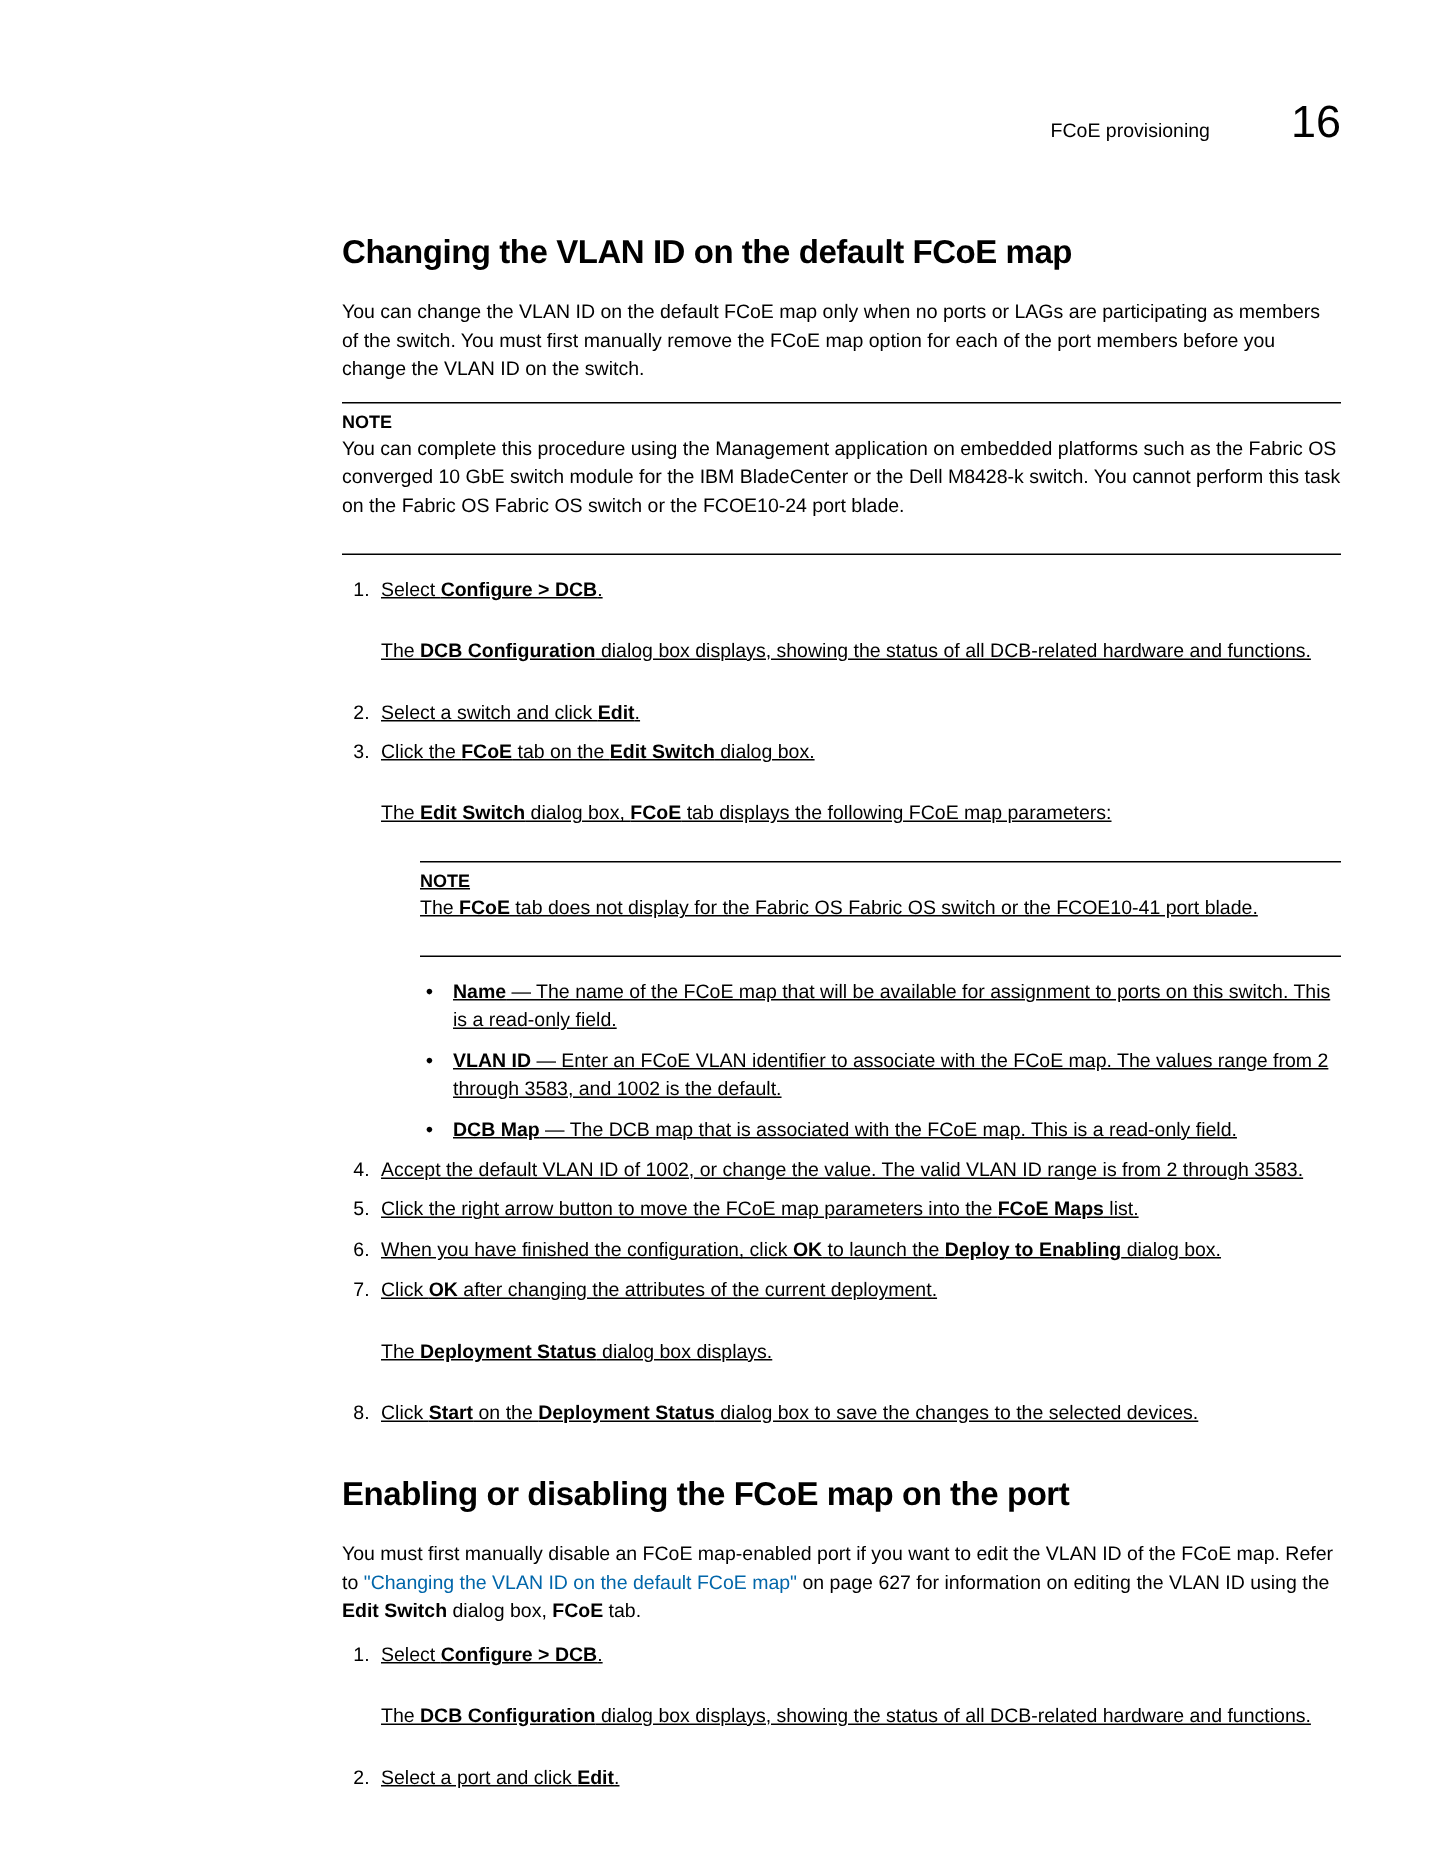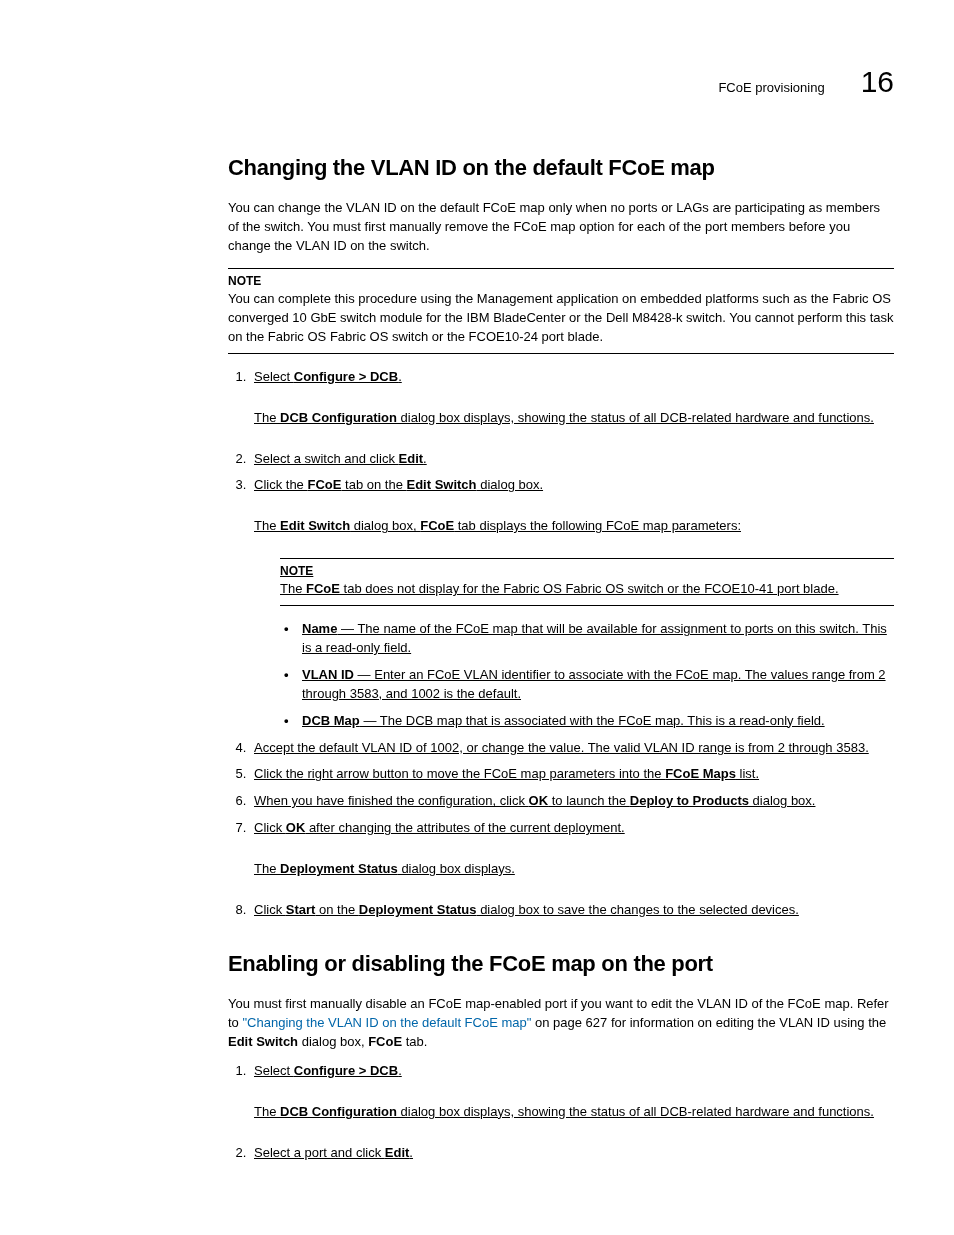--- a/index.html
+++ b/index.html
@@ -13,21 +13,21 @@
     line-height: 1.45;
   }
   .page {
     padding: 60px 60px 60px 228px;
     box-sizing: border-box;
   }
   .header {
     display: flex;
     justify-content: flex-end;
     align-items: baseline;
-    gap: 36px;
+    gap: 54px;
     margin-bottom: 48px;
   }
   .header-chapter {
     font-size: 30px;
     font-family: Arial, sans-serif;
     font-weight: 400;
     text-align: right;
   }
   h2.section {
     font-family: Arial, sans-serif;
@@ -35,21 +35,21 @@
     font-weight: 700;
     margin: 28px 0 14px 0;
     letter-spacing: -0.3px;
   }
   p {
     margin: 16px 0 10px 0;
   }
   .note-block {
     border-top: 1px solid #000;
     border-bottom: 1px solid #000;
-    padding: 4px 0 6px 0;
+    padding: 4px 0 22px 0;
     margin: 12px 0 14px 0;
   }
   .note-title {
     font-weight: bold;
     font-size: 12px;
   }
   ol {
     margin: 4px 0 10px 0;
     padding-left: 22px;
   }
@@ -128,21 +128,21 @@
         <li><span class="bold">Name</span><span> — The name of the FCoE map that will be available for assignment to ports on this switch. This is a read-only field.</span></li>
         <li><span class="bold">VLAN ID</span><span> — Enter an FCoE VLAN identifier to associate with the FCoE map. The values range from 2 through 3583, and 1002 is the default.</span></li>
         <li><span class="bold">DCB Map</span><span> — The DCB map that is associated with the FCoE map. This is a read-only field.</span></li>
       </ul>
     </li>
     <li>Accept the default VLAN ID of 1002, or change the value. The valid VLAN ID range is from 2 through 3583.</li>
     <li>
       <span>Click the right arrow button to move the FCoE map parameters into the </span><span class="bold">FCoE Maps</span><span> list.</span>
     </li>
     <li>
-      <span>When you have finished the configuration, click </span><span class="bold">OK</span><span> to launch the </span><span class="bold">Deploy to Products</span><span> dialog box.</span>
+      <span>When you have finished the configuration, click </span><span class="bold">OK</span><span> to launch the </span><span class="bold">Deploy to Enabling</span><span> dialog box.</span>
     </li>
     <li>
       <span>Click </span><span class="bold">OK</span><span> after changing the attributes of the current deployment.</span>
       <p><span>The </span><span class="bold">Deployment Status</span><span> dialog box displays.</span></p>
     </li>
     <li>
       <span>Click </span><span class="bold">Start</span><span> on the </span><span class="bold">Deployment Status</span><span> dialog box to save the changes to the selected devices.</span>
     </li>
   </ol>
 

